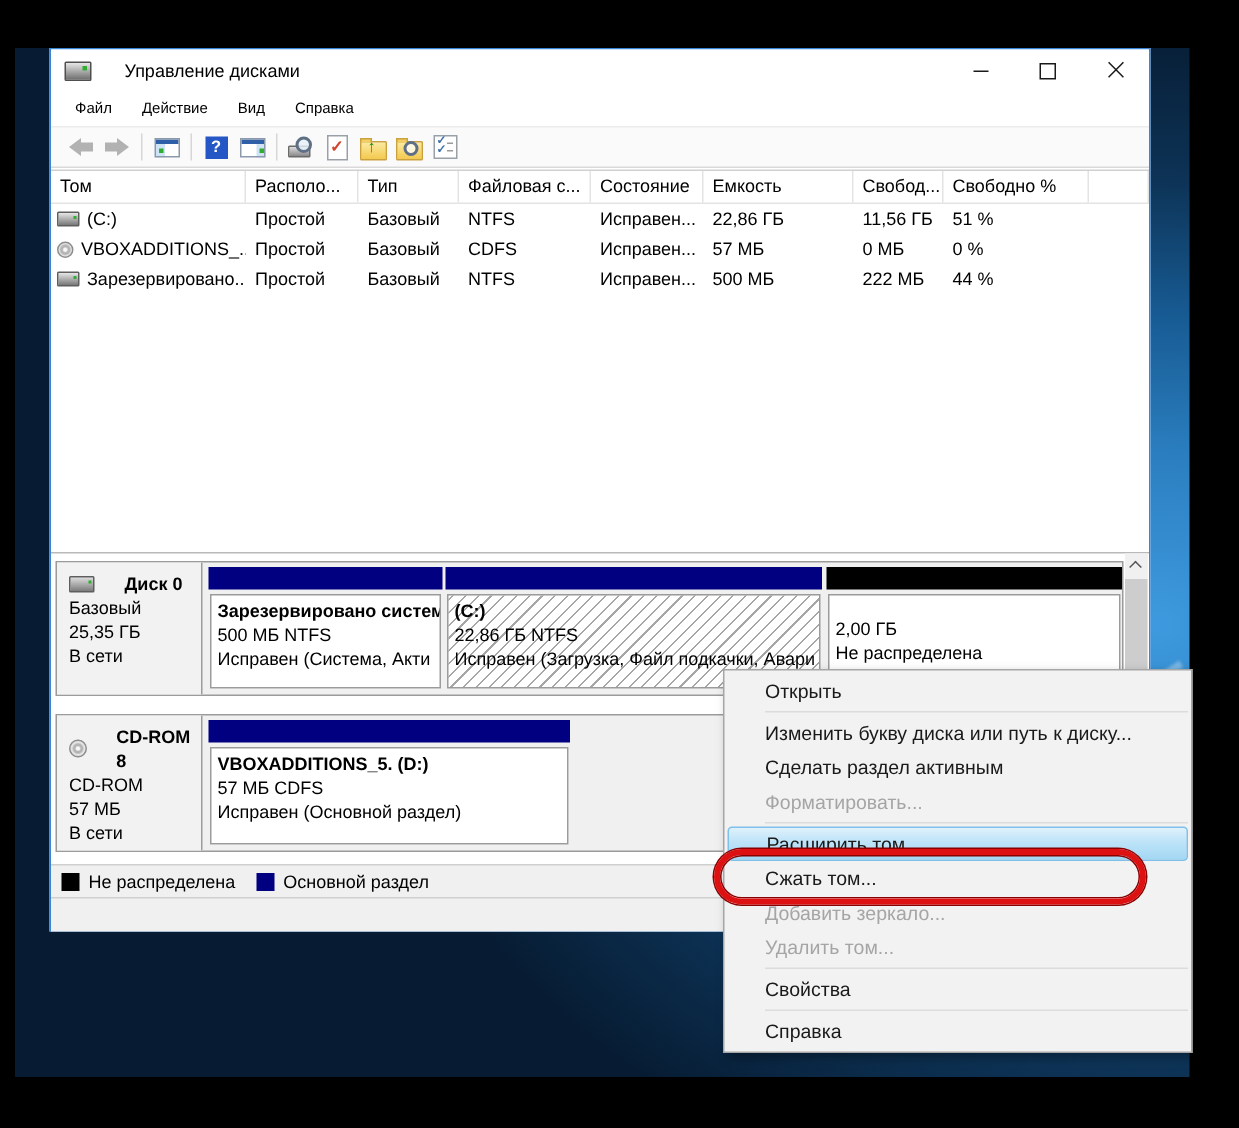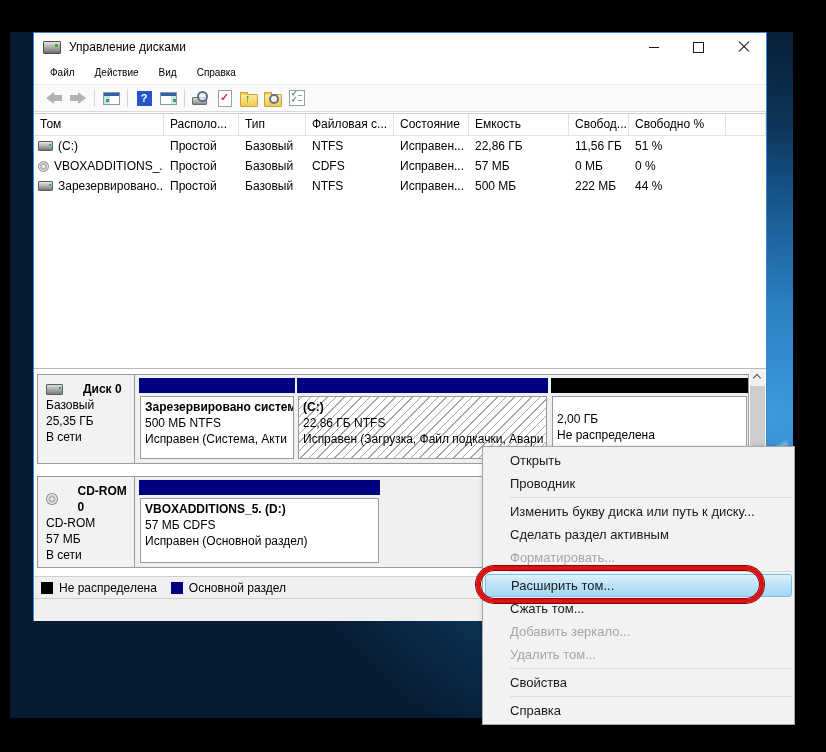--- a/index.html
+++ b/index.html
@@ -10,21 +10,21 @@
   .wallpaper{position:absolute;left:10px;top:32px;width:783px;height:686px;
     background:radial-gradient(ellipse 520px 400px at 97% 56%, #3e9ade 0%, #2b7fc0 28%, #175a92 52%, #0d3356 74%, #071c33 100%);}
   .ray{position:absolute;background:rgba(255,255,255,.32);filter:blur(1px);transform:rotate(-33deg);}
   .ray.r1{left:747px;top:452px;width:44px;height:5px;}
   .ray.r2{left:747px;top:548px;width:44px;height:4px;background:rgba(255,255,255,.15);}
 
   
   .window{position:absolute;left:33px;top:32px;width:734px;height:589px;background:#fff;
           border:1px solid #3a86d6;box-sizing:border-box;z-index:2;font-size:12px;color:#000;}
 
-  .titlebar{position:absolute;left:0;top:0;right:0;height:28px;background:#fff;display:flex;align-items:center;}
+  .titlebar{position:absolute;left:0;top:0;right:0;height:28px;background:#fff;display:flex;align-items:center;gap:14px;}
   .app-icon{width:16px;height:11px;margin-left:9px;background:linear-gradient(#e6e6e6,#6f6f6f);
             border:1px solid #4f4f4f;border-radius:1px;position:relative;}
   .app-icon::after{content:"";position:absolute;right:2px;top:2px;width:3px;height:3px;background:#2fae2f;}
   .title-text{margin-left:8px;font-size:12px;}
   .win-controls{margin-left:auto;display:flex;height:100%;}
   .win-btn{width:45px;height:100%;display:flex;align-items:center;justify-content:center;position:relative;}
   .glyph-min{width:10px;height:1px;background:#1a1a1a;}
   .glyph-max{width:9px;height:9px;border:1px solid #1a1a1a;}
   .glyph-close{position:relative;width:12px;height:12px;}
   .glyph-close::before,.glyph-close::after{content:"";position:absolute;left:-1px;top:5px;width:14px;height:1px;background:#1a1a1a;}
@@ -304,21 +304,21 @@
             <div>2,00 ГБ</div>
             <div>Не распределена</div>
           </div>
         </div>
       </div>
 
       <div class="disk-row d1">
         <div class="disk-label">
           <div class="dname">
               <span class="cdd-icon"></span>
-              <span>CD-ROM 0</span>
+              <span>CD-ROM 8</span>
             </div>
           <div>CD-ROM</div>
           <div>57 МБ</div>
           <div>В сети</div>
         </div>
         <div class="pcell p0">
           <div class="pbar bar-primary"></div>
           <div class="pbox">
             <div class="ptitle">VBOXADDITIONS_5.  (D:)</div>
             <div>57 МБ CDFS</div>
@@ -342,21 +342,20 @@
         <span class="lswatch sw-primary"></span>
         <span>Основной раздел</span>
       </div>
     </div>
 
     <div class="bottom-strip"></div>
   </div>
 
   <div class="ctx-menu">
     <div class="ctx-item">Открыть</div>
-    <div class="ctx-item">Проводник</div>
     <div class="ctx-sep"></div>
     <div class="ctx-item">Изменить букву диска или путь к диску...</div>
     <div class="ctx-item">Сделать раздел активным</div>
     <div class="ctx-item disabled">Форматировать...</div>
     <div class="ctx-sep"></div>
     <div class="ctx-item highlight">Расширить том...</div>
     <div class="ctx-item">Сжать том...</div>
     <div class="ctx-item disabled">Добавить зеркало...</div>
     <div class="ctx-item disabled">Удалить том...</div>
     <div class="ctx-sep"></div>

